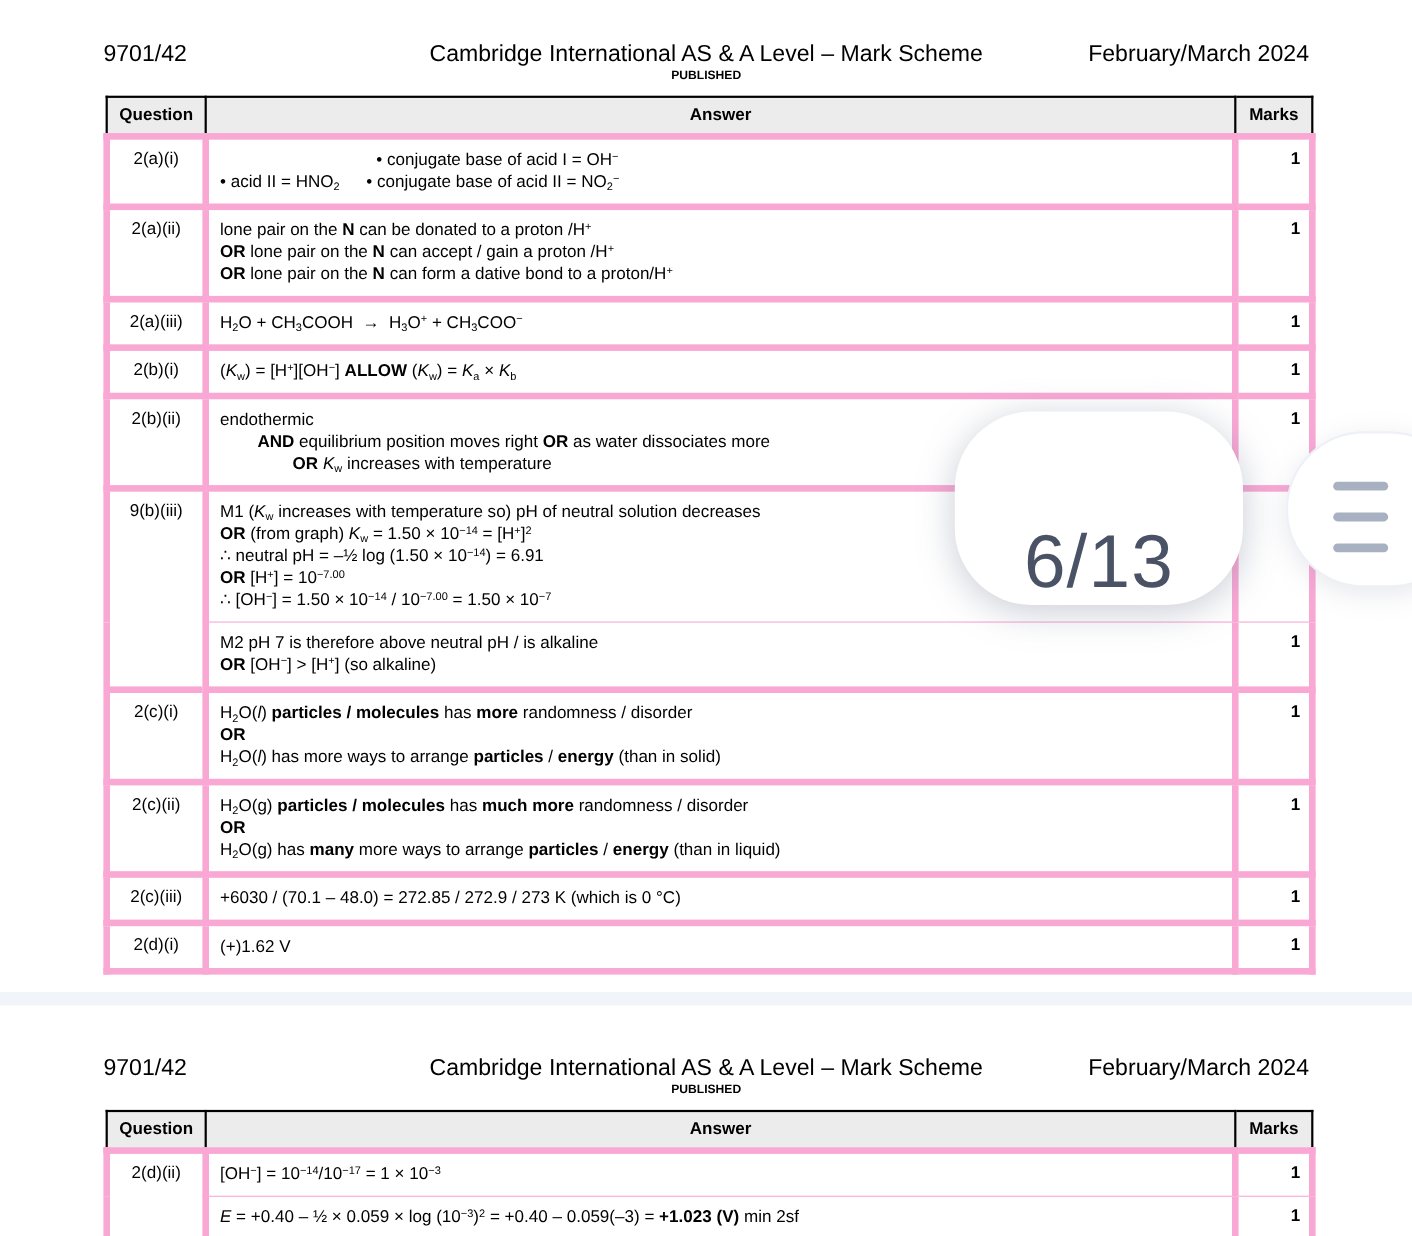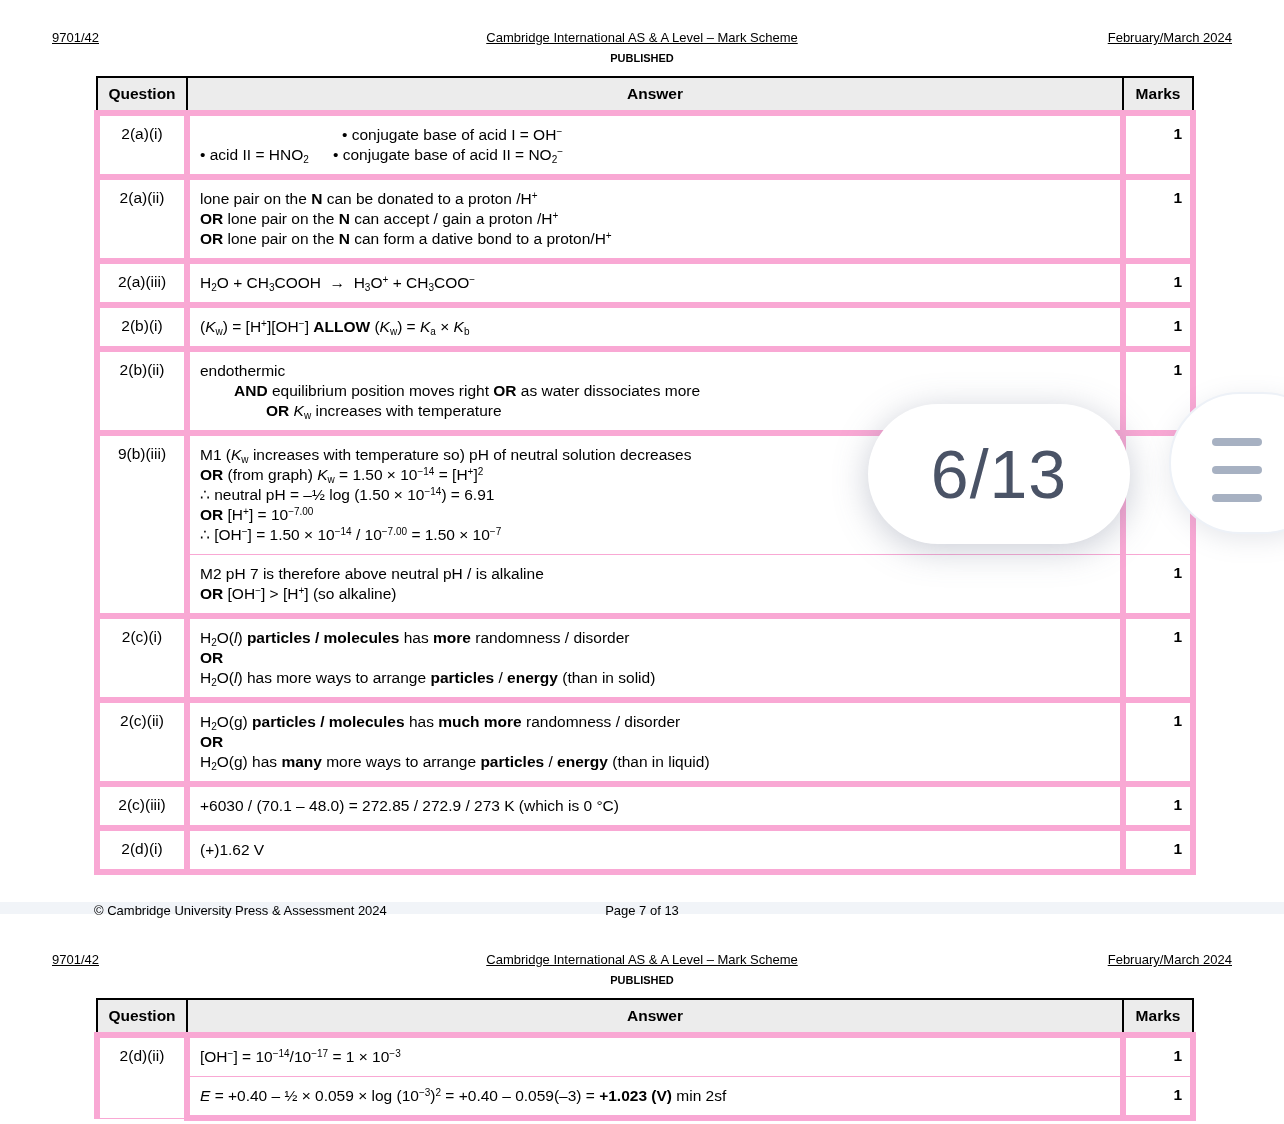--- a/index.html
+++ b/index.html
@@ -7,25 +7,25 @@
     width:1284px; height:1124px; overflow:hidden; position:relative;
     background:#ffffff; color:#000;
     font-family:"Liberation Sans", sans-serif;
   }
   .page1 { height:902px; box-sizing:border-box; padding-top:29px; }
   .page-break-band { height:12px; background:#f1f4f8; }
   .page2 { padding-top:37px; }
 
   .doc-header-row {
     display:grid; grid-template-columns:1fr auto 1fr; align-items:baseline;
-    padding:0 52px; font-size:13px; line-height:18px;text-decoration:underline;
+    padding:0 94px; font-size:21px; line-height:18px;
   }
   .doc-code { justify-self:start; }
   .doc-title { justify-self:center; }
-  .doc-date { justify-self:end; }
+  .doc-date { justify-self:end;margin-top:11px; }
   .published { text-align:center; font-weight:700; font-size:11px; line-height:19px; margin-top:2px; }
 
   table.ms-table {
     table-layout:fixed; width:1096px; margin:8px 0 0 94px;
     border-collapse:collapse; font-size:15.5px;padding-left:16px;
   }
   .ms-table th {
     border:2px solid #000; background:#ececec; font-weight:700;
     padding:7px 4px; text-align:center; font-size:15.5px;
   }
@@ -46,24 +46,24 @@
 
   sup { font-size:10px; vertical-align:baseline; position:relative; top:-5px; line-height:0; }
   sub { font-size:10px; vertical-align:baseline; position:relative; top:3px; line-height:0; }
 
   .footer { position:relative; margin-top:28px; font-size:13px; line-height:16px; }
   .copyright { margin-left:94px; }
   .pagenum { position:absolute; left:0; right:0; top:0; text-align:center; }
 
   
   .page-pill {
-    position:absolute; left:868px; top:404px; width:262px; height:140px;
+    position:absolute; left:868px; top:374px; width:262px; height:176px;
     border-radius:70px; background:#fff;
     box-shadow:0 6px 34px rgba(100,110,135,.35);
-    display:flex; align-items:center; justify-content:center;
+    display:flex; align-items:flex-end; justify-content:center;
     font-size:68px; letter-spacing:1px; color:#4a5366; z-index:20;
   }
   .menu-btn {
     position:absolute; left:1169px; top:392px; width:165px; height:142px;
     border-radius:71px; background:#fff; box-sizing:border-box;
     border:2px solid #edf1f7; box-shadow:0 6px 24px rgba(120,130,150,.18);
     z-index:20; cursor:pointer;
   }
   .menu-bars { position:absolute; left:41px; top:44px; display:flex; flex-direction:column; gap:20px; }
   .menu-bars .bar { width:50px; height:8px; border-radius:4px; background:#a7b1c2; }
@@ -190,24 +190,20 @@
     <tr>
       <td class="q">2(d)(i)</td>
       <td class="a">
         <div class="line">(+)1.62 V</div>
       </td>
       <td class="m">1</td>
     </tr>
   </tbody>
     </table>
 
-  <div class="footer">
-    <span class="copyright">© Cambridge University Press &amp; Assessment 2024</span>
-    <span class="pagenum">Page 7 of 13</span>
-  </div>
 </div>
 
 <div class="page-break-band"></div>
 
 <div class="page2">
   <div class="doc-header-row">
     <span class="doc-code">9701/42</span>
     <span class="doc-title">Cambridge International AS &amp; A Level – Mark Scheme</span>
     <span class="doc-date">February/March 2024</span>
   </div>

